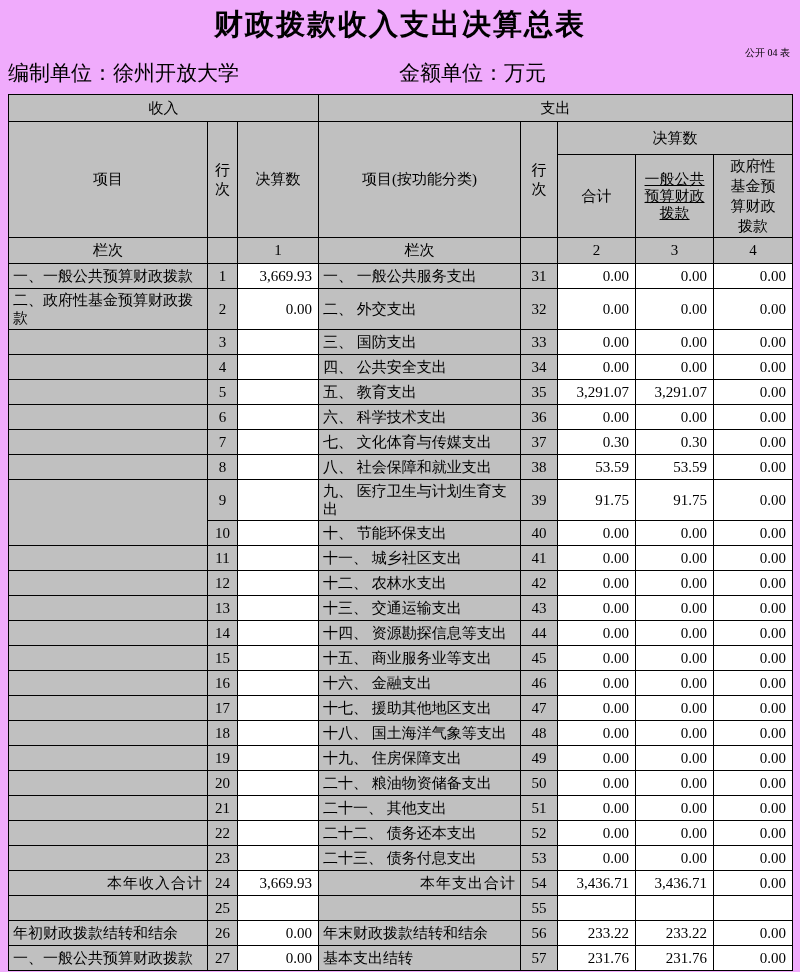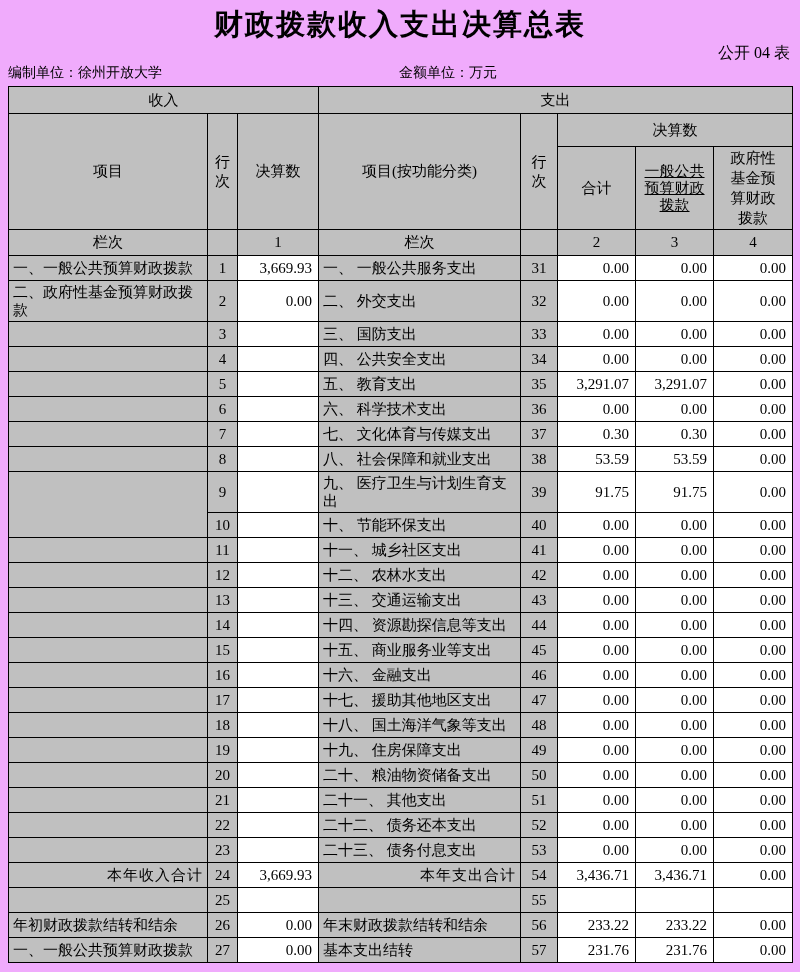--- a/index.html
+++ b/index.html
@@ -9,34 +9,34 @@
     font-family: "Liberation Serif", "DejaVu Serif", serif;
     color: #000;
   }
   .page { position: relative; width: 800px; height: 972px; background: #f0abfc; }
 
   .title {
     text-align: center; font-size: 29px; font-weight: bold;
     letter-spacing: 2px; padding-top: 7px; line-height: 34px;
   }
   .code-line {
-    text-align: right; font-size: 16px; line-height: 18px;
+    text-align: right; font-size: 10px; line-height: 18px;
     padding: 3px 10px 0 0;
   }
   .meta-row {
-    display: flex; font-size: 14px; line-height: 18px;
+    display: flex; font-size: 21px; line-height: 18px;
     padding: 2px 10px 4px 8px; align-items: flex-end;
   }
   .meta-row .m-left  { flex: 1 1 0; text-align: left; }
   .meta-row .m-center{ flex: 1 1 0; text-align: center; }
   .meta-row .m-right { flex: 1 1 0; }
 
   table.fin {
     border-collapse: collapse; table-layout: fixed;
-    width: 784px; margin: 0 8px;
+    width: 784px; margin: 8px 8px;
   }
   table.fin th, table.fin td {
     border: 1px solid #000;
     font-size: 15px; font-weight: normal;
     overflow: hidden; vertical-align: middle;
   }
   table.fin thead th {
     background: #c0c0c0; text-align: center; padding: 1px 2px;
     line-height: 19px;
   }

